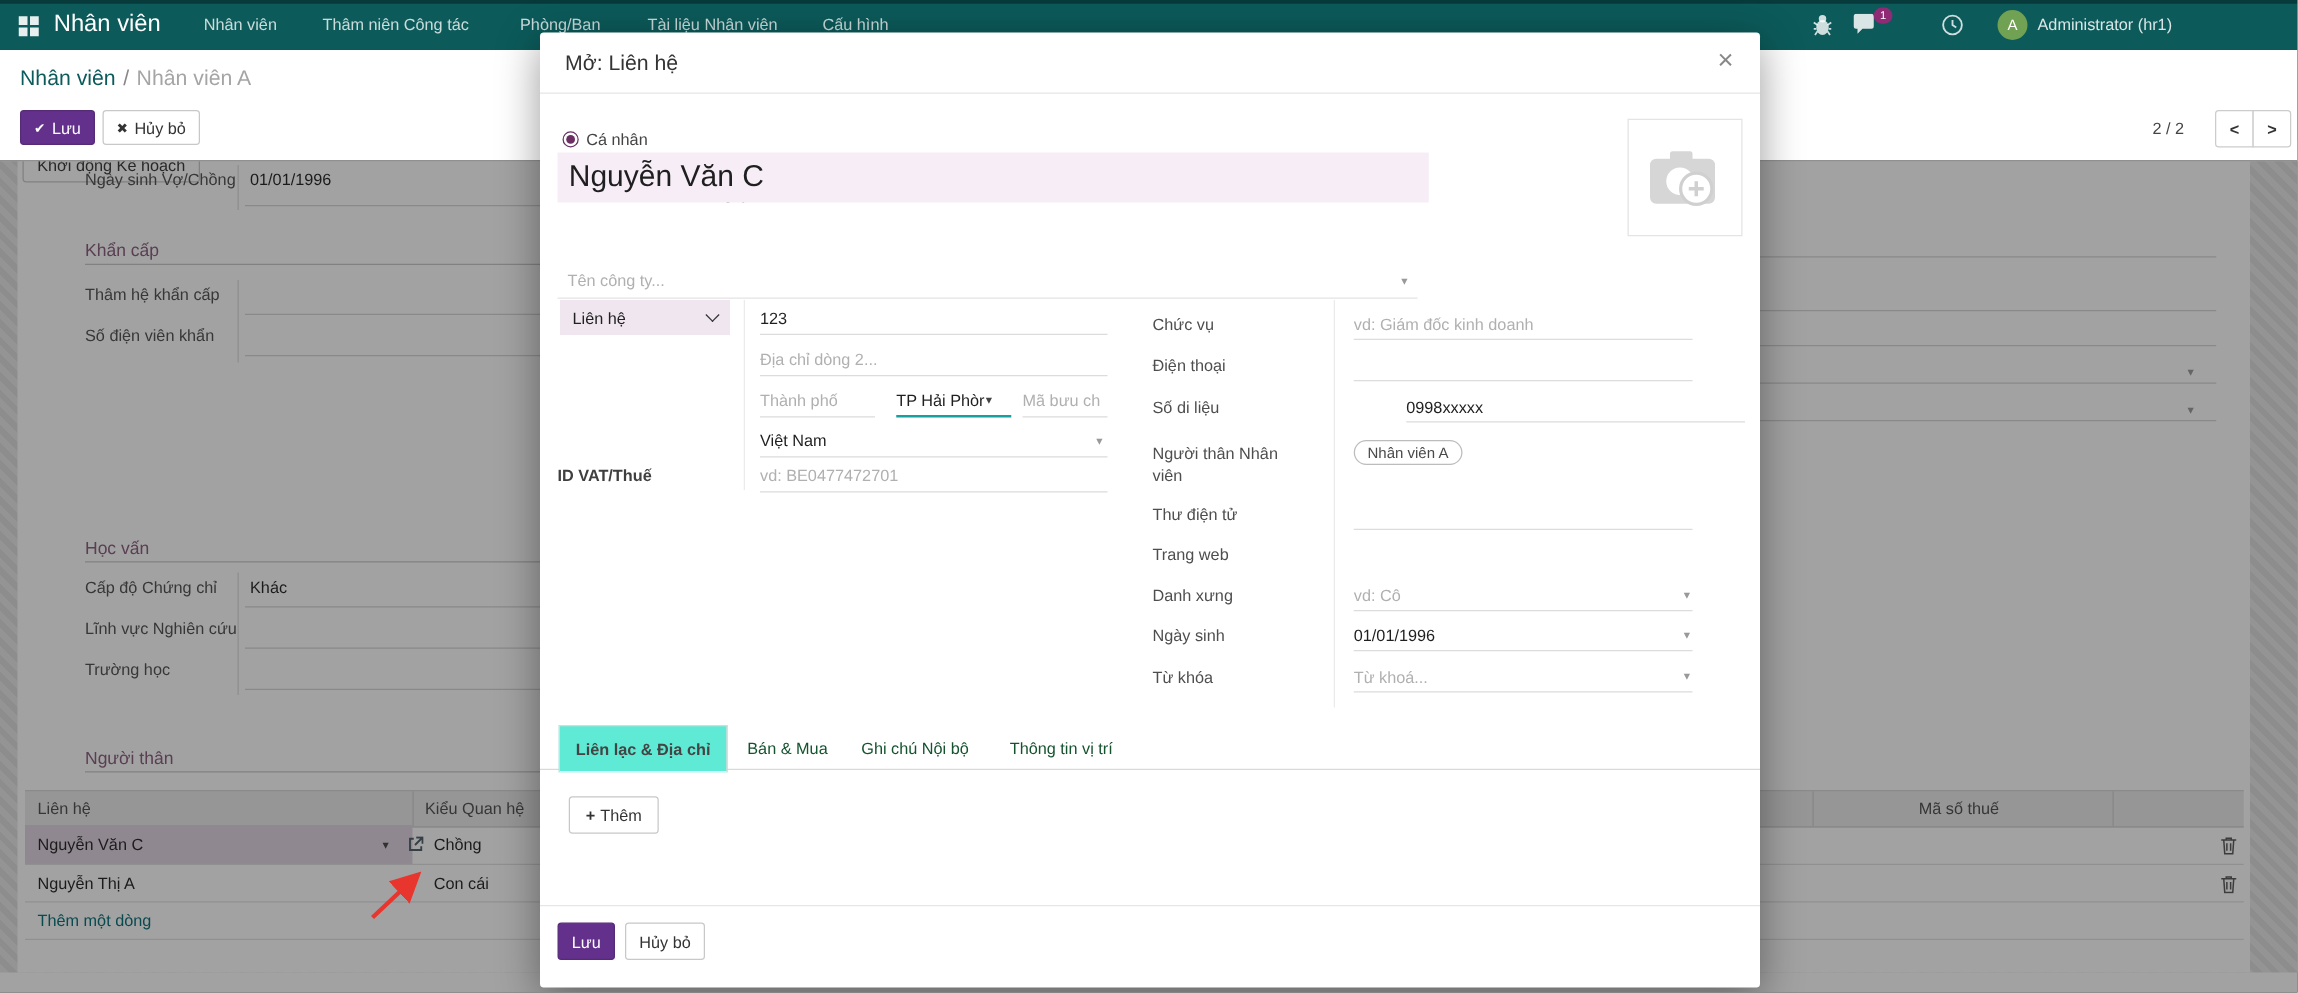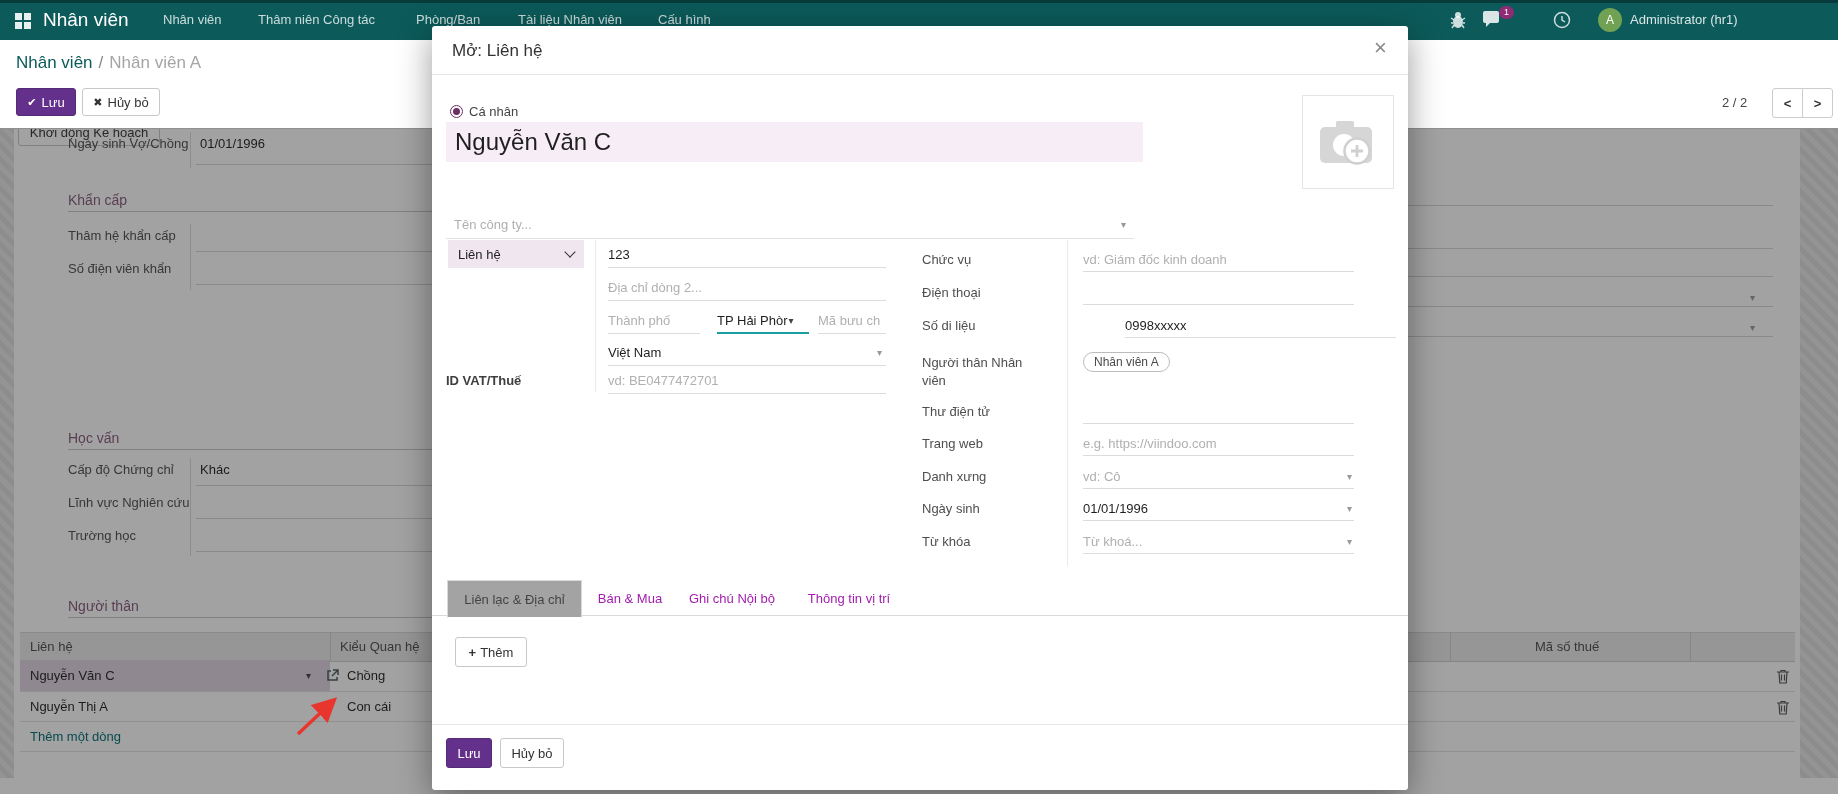--- a/index.html
+++ b/index.html
@@ -58,23 +58,23 @@
   .radio{width:13px;height:13px;border-radius:50%;border:1px solid #9a9a9a;box-sizing:border-box;background:#fff;}
   .radio.sel{border-color:#6b2f63;}
   .radio.sel::after{content:"";display:block;width:7px;height:7px;border-radius:50%;background:#6b2f63;margin:2px;}
   .nameinput{background:#f7edf6;font-size:24px;color:#1f1f1f;display:flex;align-items:center;padding-left:9px;}
   .fieldrow{border-bottom:1px solid #dcdcdc;display:flex;align-items:center;box-sizing:border-box;}
   .norow{display:flex;align-items:center;box-sizing:border-box;}
   .selectbox{background:#f0e6ef;display:flex;align-items:center;font-size:13px;color:#222;
              padding:0 10px;box-sizing:border-box;justify-content:space-between;}
   .chev{width:7px;height:7px;border-right:1.6px solid #333;border-bottom:1.6px solid #333;
         transform:rotate(45deg);margin-top:-4px;}
-  .tab-active{border:1px solid #d9d9d9;border-bottom:1px solid #fff;background:#a3a3a3;color:#444;
-              font-size:13px;display:flex;align-items:center;justify-content:center;}
-  .tab{color:#a21caf;font-size:13px;display:flex;align-items:center;justify-content:center;}
+  .tab-active{border:1px solid #d9d9d9;border-bottom:1px solid #fff;background:#5eead4;color:#444;
+              font-size:13px;display:flex;align-items:center;justify-content:center;font-weight:bold;}
+  .tab{color:#14532d;font-size:13px;display:flex;align-items:center;justify-content:center;}
   .mvsep{width:1px;background:#ebebeb;}
 </style>
 </head>
 <body>
 
 <div id="screen">
 
   <div id="navbar">
     <div class="topedge"></div>
     <div class="abs appsgrid" style="left:15px;top:13px;">
@@ -297,23 +297,20 @@
 
     <div class="abs lbl" style="left:490px;top:328px;width:118px;line-height:18px;">Người thân Nhân viên</div>
     <div class="abs" style="left:651px;top:326px;">
       <span class="tagpill">Nhân viên A</span>
     </div>
 
     <div class="abs lbl" style="left:490px;top:378px;">Thư điện tử</div>
     <div class="abs fieldrow" style="left:651px;top:373px;width:271px;height:25px;"></div>
 
     <div class="abs lbl" style="left:490px;top:410px;">Trang web</div>
-    <div class="abs fieldrow" style="left:651px;top:405px;width:271px;height:25px;">
-      <span class="ph">e.g. https://viindoo.com</span>
-    </div>
 
     <div class="abs lbl" style="left:490px;top:443px;">Danh xưng</div>
     <div class="abs fieldrow" style="left:651px;top:438px;width:271px;height:25px;">
       <span class="ph">vd: Cô</span>
       <span class="caret" style="position:absolute;right:2px;">▾</span>
     </div>
 
     <div class="abs lbl" style="left:490px;top:475px;">Ngày sinh</div>
     <div class="abs fieldrow" style="left:651px;top:470px;width:271px;height:25px;">
       <span class="val">01/01/1996</span>

